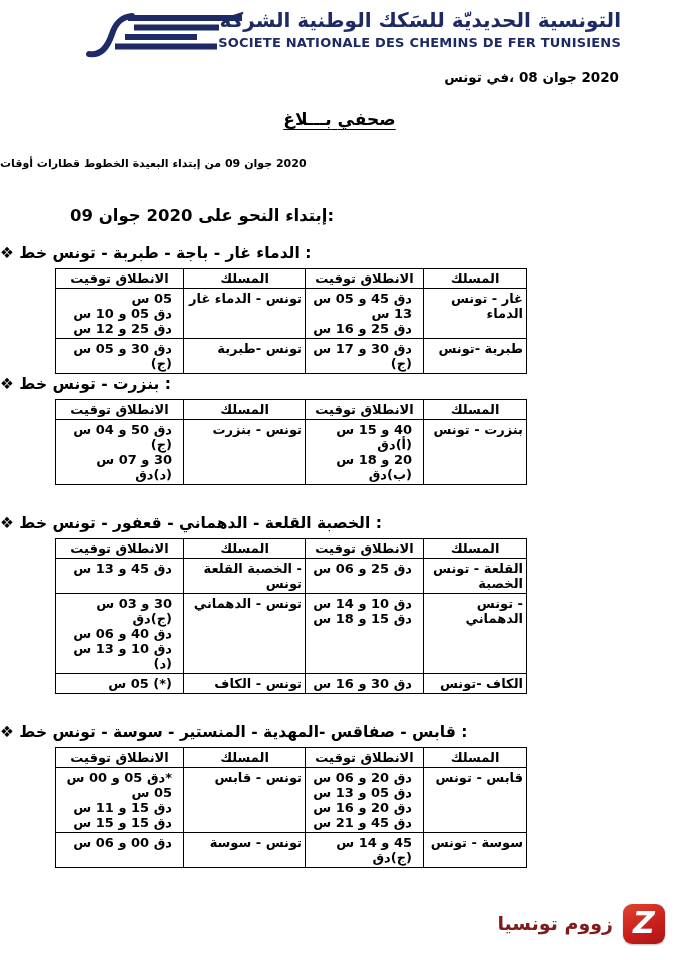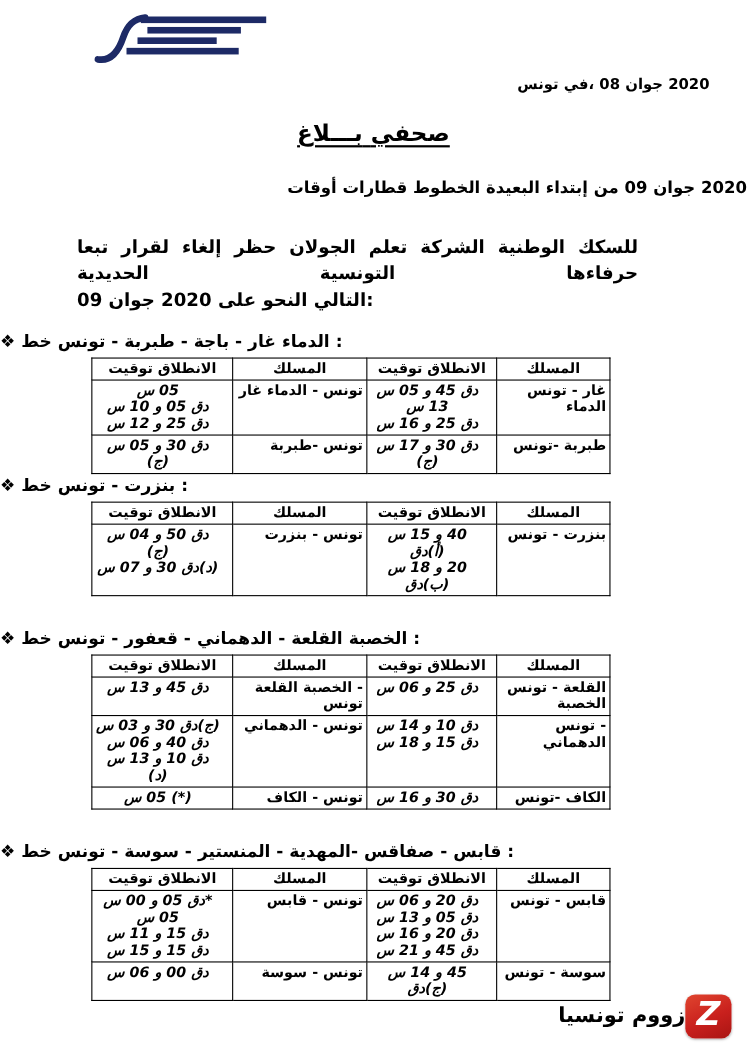--- a/index.html
+++ b/index.html
@@ -7,72 +7,73 @@
     width:679px;height:960px;position:relative;overflow:hidden;
     background:#ffffff;color:#000;
     font-family:"DejaVu Sans",sans-serif;font-weight:700;
   }
   
   .header{position:relative;height:62px;}
   .logo{position:absolute;left:84px;top:6px;width:162px;height:54px;}
   .names{position:absolute;right:58px;top:6px;text-align:right;}
   .company-ar{font-size:20px;line-height:28px;color:#1d2a66;}
   .company-fr{font-size:13px;line-height:16px;color:#1d2a66;letter-spacing:.2px;margin-top:1px;}
-  .date-line{text-align:right;padding-right:34px;font-size:13.5px;margin-top:7px;margin-left:12px;}
+  .date-line{text-align:right;padding-right:60px;font-size:13.5px;margin-top:7px;margin-left:12px;}
   
-  .title{text-align:center;font-size:21px;margin-top:24px;text-decoration:underline;text-underline-offset:4px;}
-  .subtitle{text-align:right;font-size:15px;margin-top:28px;}
+  .title{text-align:center;font-size:17px;margin-top:24px;text-decoration:underline;text-underline-offset:4px;}
+  .subtitle{text-align:left;font-size:11px;margin-top:28px;}
   
   .paragraph{margin:34px 99px 0 70px;font-size:16.5px;line-height:24px;}
   .par-line{white-space:normal;}
   .par-line.justify{text-align:justify;text-align-last:justify;}
   .par-line.last{text-align:left;}
   
   .sec-head{padding-right:82px;font-size:15.5px;line-height:20px;}
   .mt15{margin-top:15px}.mt20{}.mt12{margin-top:28px}
-  table.tt{margin:5px 0 0 83px;border-collapse:collapse;table-layout:fixed;width:471px;
+  table.tt{margin:5px 0 0 55px;border-collapse:collapse;table-layout:fixed;width:471px;
     font-size:13px;line-height:15px;}
   table.tt th,table.tt td{border:1px solid #000;font-weight:700;}
   table.tt th{text-align:center;padding:2px 2px;font-size:13px;}
   table.tt td{vertical-align:top;padding:2px 3px;}
-  table.tt td.t{text-align:center;padding-right:11px;font-style:italic;}
+  table.tt td.t{text-align:right;padding-right:11px;}
   table.tt td.r{text-align:right;}
   col.c1{width:128px}col.c2{width:122px}col.c3{width:118px}col.c4{width:103px}
   
   .z-badge{position:absolute;right:14px;top:904px;width:42px;height:40px;border-radius:9px;
     background:linear-gradient(155deg,#e0452f 0%,#c9201d 55%,#a91513 100%);
     box-shadow:0 1px 2px rgba(0,0,0,.25);
     display:flex;align-items:center;justify-content:center;}
   .z-badge span{color:#fff;font-size:30px;font-style:italic;font-weight:700;line-height:1;
     transform:translateY(-1px);}
-  .wm-text{position:absolute;right:56px;top:912px;color:#000000;font-size:19px;letter-spacing:.5px;}
+  .wm-text{position:absolute;right:66px;top:912px;color:#7f1d1d;font-size:19px;letter-spacing:.5px;}
 </style>
 </head>
 <body>
 
 <div class="header">
   <svg class="logo" viewBox="0 0 162 54" aria-hidden="true">
     <path d="M5 48 C17 50 24 40 28 28 C32 16 38 11 48 10" stroke="#1d2a66" stroke-width="6" fill="none" stroke-linecap="round"></path>
     <rect x="44" y="9" width="114" height="6" fill="#1d2a66"></rect>
     <rect x="50" y="18.5" width="85" height="6" fill="#1d2a66"></rect>
     <rect x="41" y="28" width="72" height="6" fill="#1d2a66"></rect>
     <rect x="31" y="37.5" width="102" height="6" fill="#1d2a66"></rect>
   </svg>
   <div class="names">
+    <div class="company-ar"><span dir="rtl">الشركة</span> <span dir="rtl">الوطنية</span> <span dir="rtl">للسَكك</span> <span dir="rtl">الحديديّة</span> <span dir="rtl">التونسية</span></div>
+    <div class="company-fr">SOCIETE NATIONALE DES CHEMINS DE FER TUNISIENS</div>
   </div>
 </div>
 
 <div class="date-line"><span dir="rtl">تونس</span> <span dir="rtl">،في</span> <span dir="rtl">08</span> <span dir="rtl">جوان</span> <span dir="rtl">2020</span></div>
 
 <div class="title"><span dir="rtl">بـــلاغ</span> <span dir="rtl">صحفي</span></div>
 <div class="subtitle"><span dir="rtl">أوقات</span> <span dir="rtl">قطارات</span> <span dir="rtl">الخطوط</span> <span dir="rtl">البعيدة</span> <span dir="rtl">إبتداء</span> <span dir="rtl">من</span> <span dir="rtl">09</span> <span dir="rtl">جوان</span> <span dir="rtl">2020</span></div>
 
 <div class="paragraph">
-  <div class="par-line justify"><span dir="rtl">تبعا</span> <span dir="rtl">لقرار</span> <span dir="rtl">إلغاء</span> <span dir="rtl">حظر</span> <span dir="rtl">الجولان</span> <span dir="rtl">تعلم</span> <span dir="rtl">الشركة</span> <span dir="rtl">الوطنية</span> <span dir="rtl">للسكك</span> <span dir="rtl">الحديدية</span> <span dir="rtl">التونسية</span> <span dir="rtl">حرفاءها</span></div>
-  <div class="par-line last"><span dir="rtl">09</span> <span dir="rtl">جوان</span> <span dir="rtl">2020</span> <span dir="rtl">على</span> <span dir="rtl">النحو</span> <span dir="rtl">:التالي</span></div>
+  <div class="par-line last"><span dir="rtl">09</span> <span dir="rtl">جوان</span> <span dir="rtl">2020</span> <span dir="rtl">على</span> <span dir="rtl">النحو</span> <span dir="rtl">:إبتداء</span></div>
 </div>
 
 <div class="sec-head mt15"><span dir="rtl">❖</span> <span dir="rtl">خط</span> <span dir="rtl">تونس</span> <span dir="rtl">-</span> <span dir="rtl">طبربة</span> <span dir="rtl">-</span> <span dir="rtl">باجة</span> <span dir="rtl">-</span> <span dir="rtl">غار</span> <span dir="rtl">الدماء</span> <span dir="rtl">:</span></div>
 <table class="tt">
   <colgroup>
       <col class="c1">
       <col class="c2">
       <col class="c3">
       <col class="c4">
     </colgroup>

